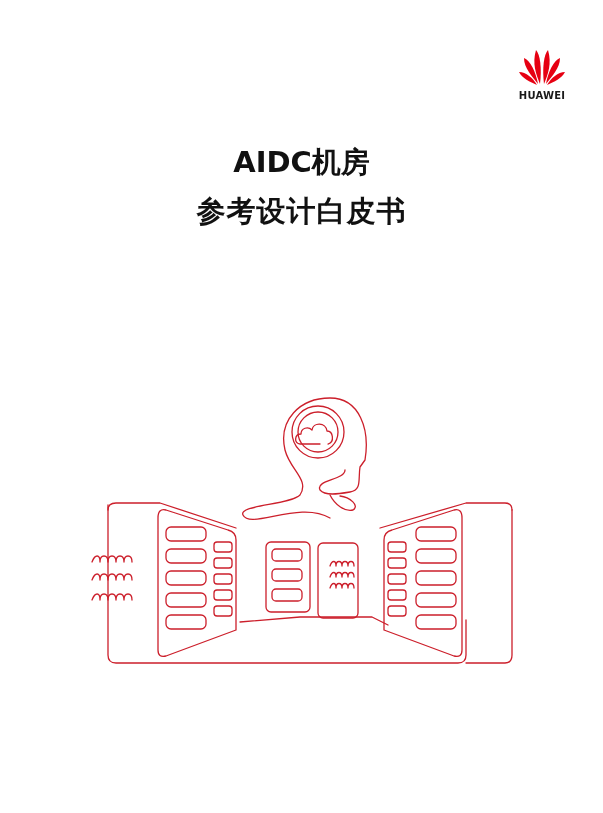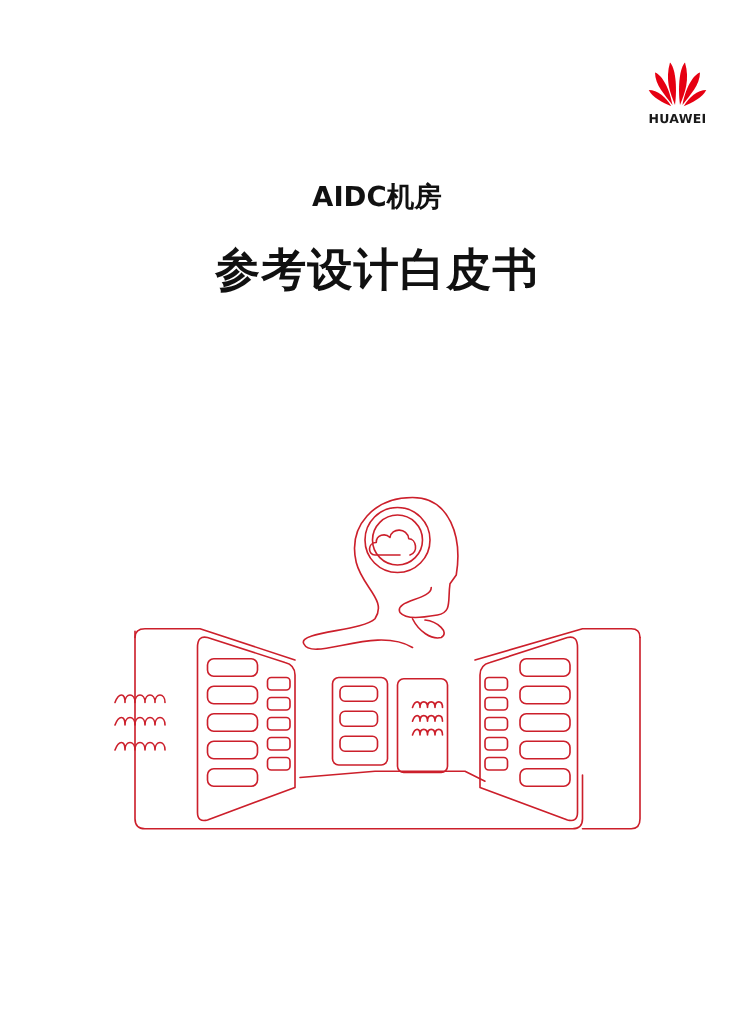--- a/index.html
+++ b/index.html
@@ -1,22 +1,22 @@
 <!DOCTYPE html>
 <html><head>
 <meta charset="utf-8">
 <style>
   html, body { margin: 0; padding: 0; background: #ffffff; }
   body { width: 603px; height: 813px; position: relative; overflow: hidden; font-family: "DejaVu Sans", sans-serif; }
   .logo { position: absolute; left: 512px; top: 44px; width: 60px; height: 62px; }
   .logo svg { position: absolute; left: 6px; top: 0; }
   .logo-text { position: absolute; left: 0; top: 46px; width: 60px; text-align: center; font-family: "DejaVu Sans", sans-serif; font-size: 10px; font-weight: bold; color: #1a1a1a; letter-spacing: 0.2px; }
   .title { position: absolute; left: 0; width: 603px; text-align: center; color: #111; font-weight: bold; font-family: "DejaVu Sans", sans-serif; }
-  .t1 { top: 143px; font-size: 22px; }
-  .t2 { top: 192px; font-size: 36px; letter-spacing: 1px; }
+  .t1 { top: 143px; font-size: 29px; }
+  .t2 { top: 192px; font-size: 29px; letter-spacing: 1px; }
   .illus { position: absolute; left: 80px; top: 390px; }
 </style>
 </head>
 <body>
 
 <div class="logo">
   <svg width="48" height="44" viewBox="0 0 48 44">
     <g fill="#e60012">
       <path d="M22 40 C18 30 14 20 18 6 C22 10 24 24 22 40 Z"></path>
       <path d="M26 40 C30 30 34 20 30 6 C26 10 24 24 26 40 Z"></path>

